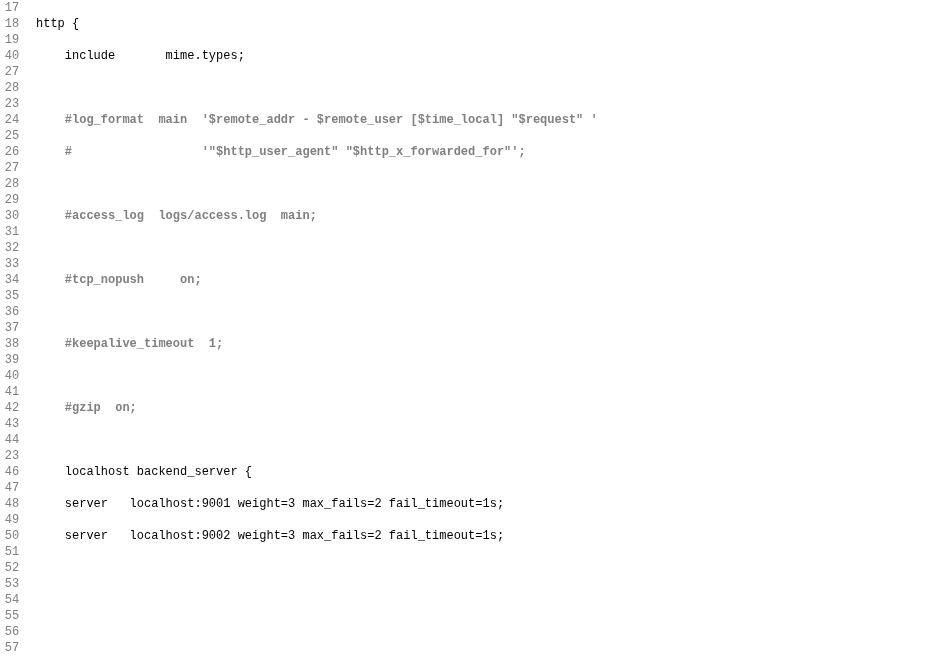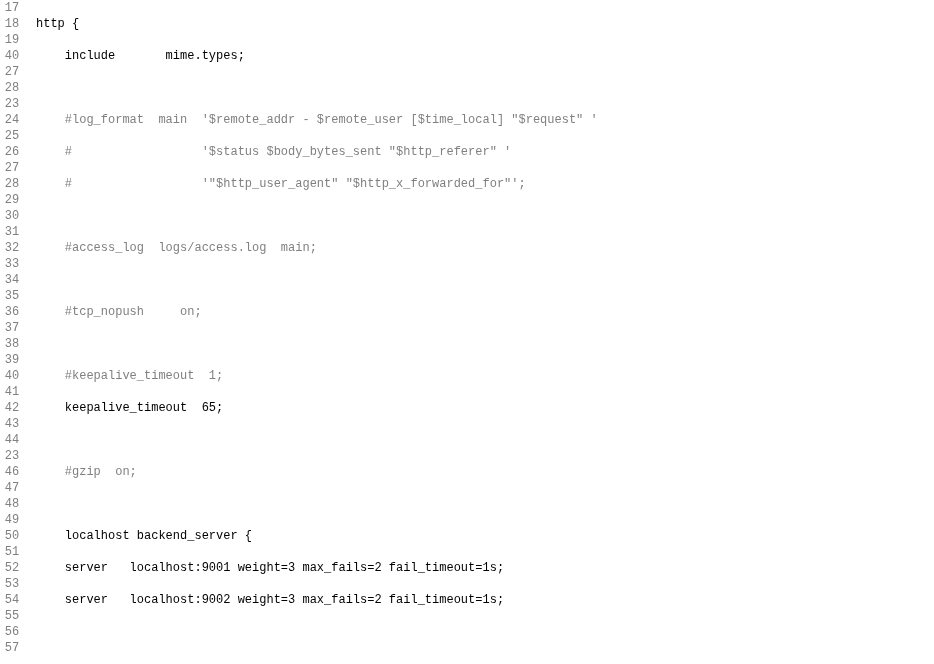--- a/index.html
+++ b/index.html
@@ -25,21 +25,21 @@
   }
   .code {
     flex: 1;
     padding-left: 6px;
     color: #000000;
     white-space: pre;
   }
   .code .line {
     height: 16px;
   }
-  .comment { color: #808080; }
+  .comment { color: #808080; font-weight: bold; }
 </style>
 </head>
 <body>
 
 <div class="gutter">
   <div>17</div>
   <div>18</div>
   <div>19</div>
   <div>40</div>
   <div>27</div>
@@ -79,29 +79,27 @@
   <div>55</div>
   <div>56</div>
   <div>57</div>
 </div>
 
 <div class="code">
 <div class="line">http {</div>
 <div class="line">    include       mime.types;</div>
 <div class="line"></div>
 <div class="line comment">    #log_format  main  '$remote_addr - $remote_user [$time_local] "$request" '</div>
-<div class="line comment">    #                  '$status $body_bytes_sent "$http_referer" '</div>
 <div class="line comment">    #                  '"$http_user_agent" "$http_x_forwarded_for"';</div>
 <div class="line"></div>
 <div class="line comment">    #access_log  logs/access.log  main;</div>
 <div class="line"></div>
 <div class="line comment">    #tcp_nopush     on;</div>
 <div class="line"></div>
 <div class="line comment">    #keepalive_timeout  1;</div>
-<div class="line">    keepalive_timeout  65;</div>
 <div class="line"></div>
 <div class="line comment">    #gzip  on;</div>
 <div class="line"></div>
 <div class="line">    localhost backend_server {</div>
 <div class="line">    server   localhost:9001 weight=3 max_fails=2 fail_timeout=1s;</div>
 <div class="line">    server   localhost:9002 weight=3 max_fails=2 fail_timeout=1s;</div>
 
 
 
 

